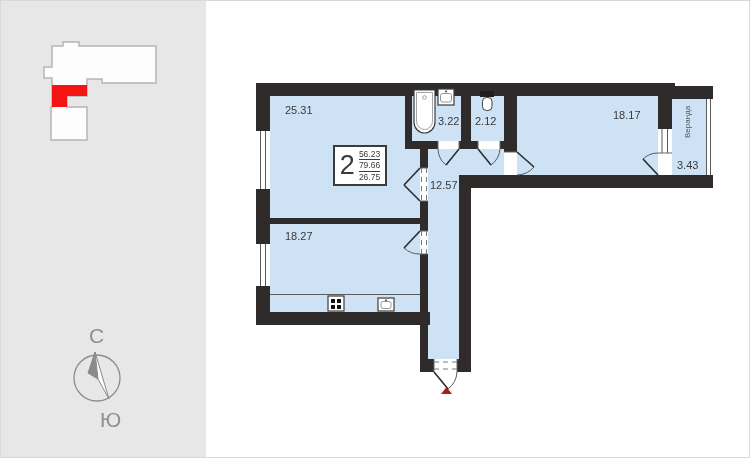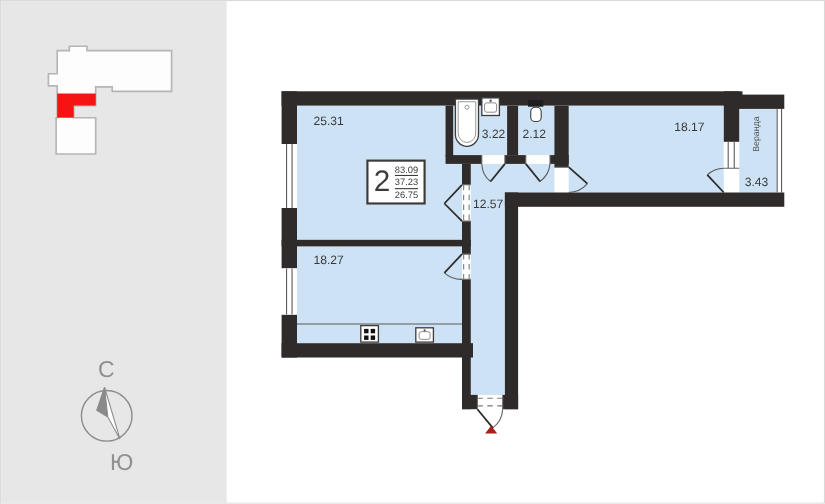--- a/index.html
+++ b/index.html
@@ -187,19 +187,19 @@
       <text x="676" y="168">3.43</text>
       <text x="689" y="137" transform="rotate(-90 689 137)" font-size="8" fill="#555555">Веранда</text>
       <text x="429" y="188">12.57</text>
       <text x="284" y="239">18.27</text>
     </g>
   </svg>
 
   <div class="unitbox">
     <span class="big">2</span>
     <span class="col">
-      <span class="u">83.09</span>
-      <span class="u">37.23</span>
+      <span class="u">56.23</span>
+      <span class="u">79.66</span>
       <span>26.75</span>
     </span>
   </div>
 
 </div>
 
 </body></html>

